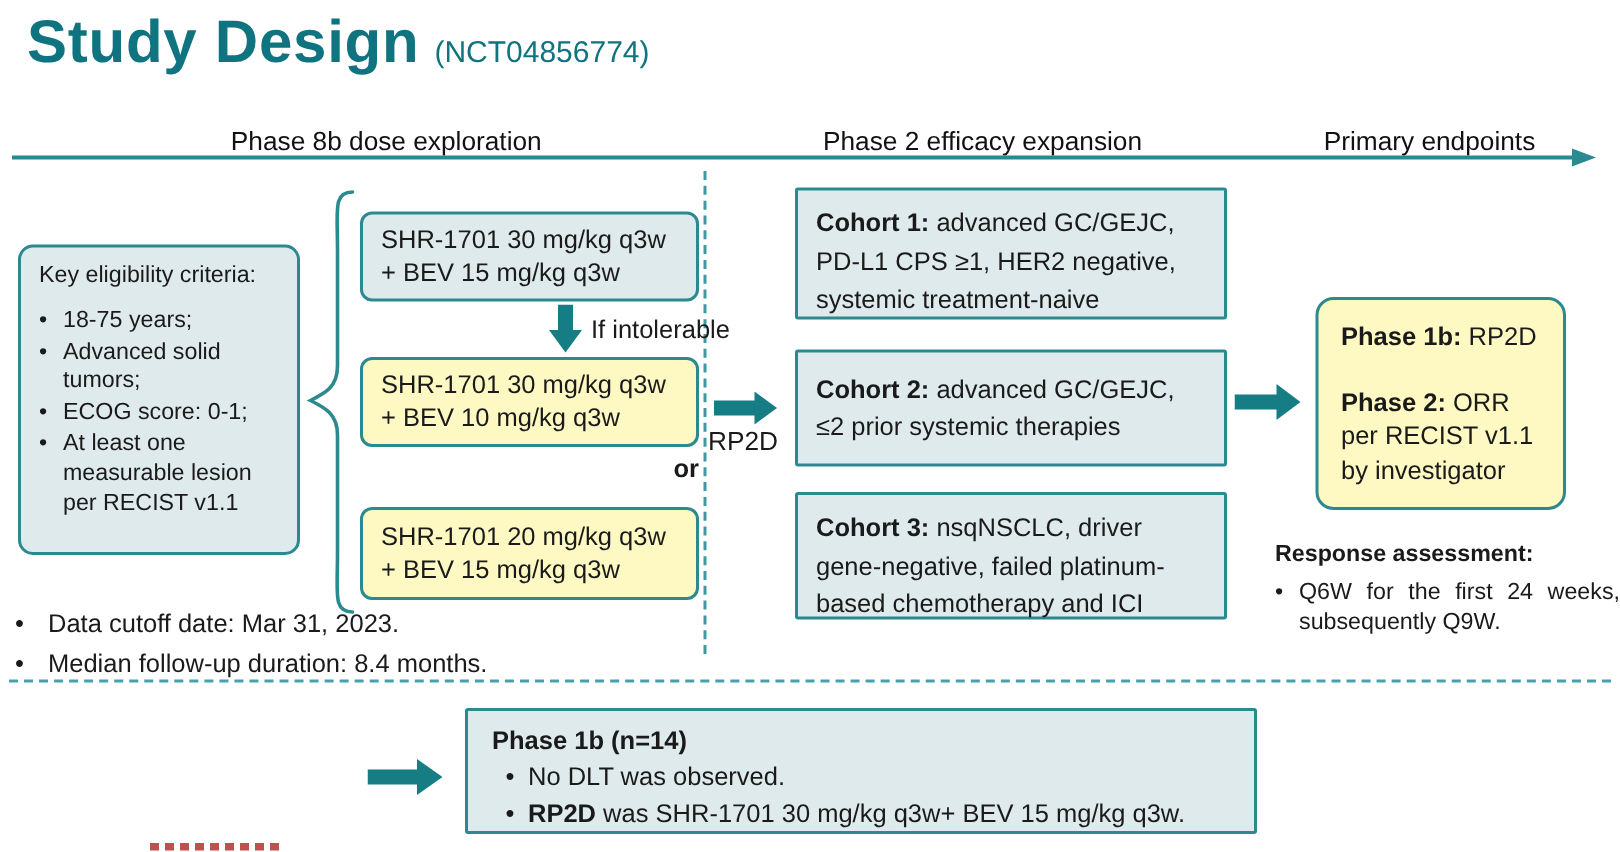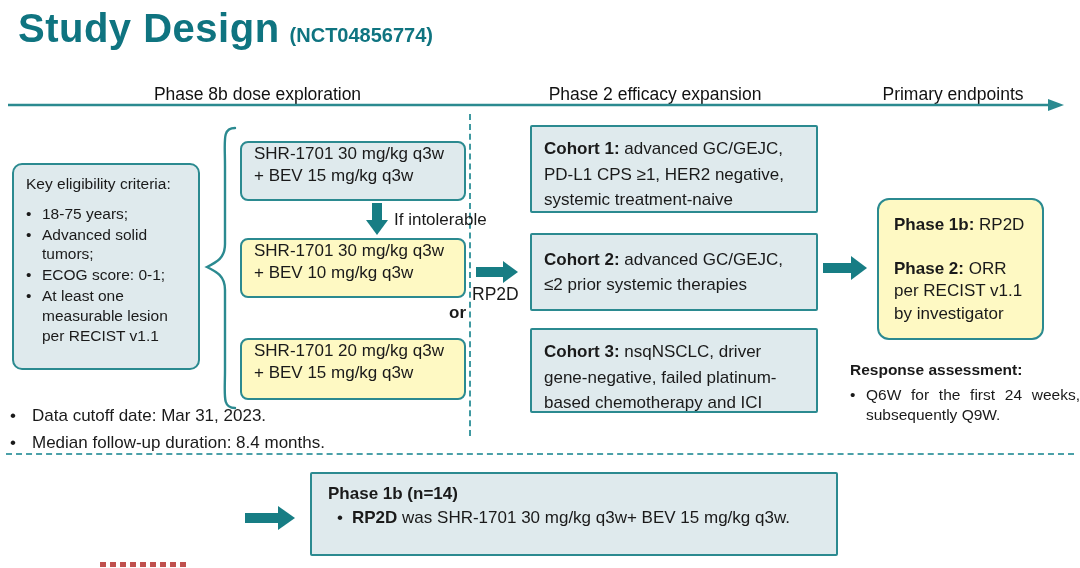--- a/index.html
+++ b/index.html
@@ -3,41 +3,41 @@
 <meta charset="utf-8">
 <style>
   html,body{margin:0;padding:0;background:#fff;}
   .canvas{
     position:relative;width:1080px;height:568px;background:#ffffff;
     font-family:"Liberation Sans",sans-serif;color:#1a1a1a;overflow:hidden;
   }
   
   .title-row{position:absolute;left:18px;top:6px;display:flex;align-items:baseline;}
   .title-main{font-size:40px;font-weight:bold;color:#0f7480;letter-spacing:0.5px;}
-  .title-nct{font-size:20px;font-weight:bold;color:#0f7480;margin-left:10px;}
+  .title-nct{font-size:20px;font-weight:normal;color:#0f7480;margin-left:10px;}
   
   .tl-label{position:absolute;top:84px;font-size:17.5px;text-align:center;color:#111;}
   .tl-arrow{position:absolute;left:8px;top:98px;}
   
   .v-dash{position:absolute;left:469px;top:114px;height:322px;width:0;border-left:2px dashed #3f99a1;}
   .h-dash{position:absolute;left:6px;top:453px;width:1068px;height:0;border-top:2px dashed #4aa0a8;}
   
   .box{position:absolute;box-sizing:border-box;border:2px solid #2b8a90;background:#fef9c3;}
   .fill{background:#dfeaed;}
   .round{border-radius:10px;}
   
   .elig{left:12px;top:163px;width:188px;height:207px;padding:9px 6px 0 12px;font-size:15.5px;line-height:1.28;}
   .elig-title{margin-bottom:10px;}
   .b-row{display:flex;margin-bottom:1px;}
   .b-dot{flex:0 0 16px;}
   .b-dot::before{content:"•";}
   
   .brace{position:absolute;left:202px;top:126px;}
   
-  .dose{left:240px;width:226px;height:60px;border-radius:8px;display:flex;flex-direction:column;justify-content:flex-start;padding-left:12px;font-size:17px;line-height:1.32;}
+  .dose{left:240px;width:226px;height:60px;border-radius:8px;display:flex;flex-direction:column;justify-content:center;padding-left:12px;font-size:17px;line-height:1.32;}
   .dose1{top:141px;}
   .dose2{top:238px;}
   .dose3{top:338px;height:62px;}
   .intol{position:absolute;left:394px;top:210px;font-size:17px;}
   .or-label{position:absolute;left:240px;top:303px;width:226px;text-align:right;font-size:17px;font-weight:bold;}
   .down-arrow{position:absolute;left:366px;top:203px;}
   
   .rp2d-arrow{position:absolute;left:476px;top:261px;}
   .rp2d-label{position:absolute;left:472px;top:284px;font-size:17.5px;}
   
@@ -199,19 +199,23 @@
     <svg width="50" height="24" viewBox="0 0 50 24">
       <rect x="0" y="7" width="34" height="10" fill="#177d84"></rect>
       <polygon points="33,0 50,12 33,24" fill="#177d84"></polygon>
     </svg>
   </div>
 
   <div class="box fill results">
     <div class="bold">Phase 1b (n=14)</div>
     <div class="b-row">
         <span class="b-dot"></span>
+        <span>No DLT was observed.</span>
+      </div>
+    <div class="b-row">
+        <span class="b-dot"></span>
         <span><span class="bold">RP2D</span><span> was SHR-1701 30 mg/kg q3w+ BEV 15 mg/kg q3w.</span></span>
       </div>
   </div>
 
   <div class="red-marks"></div>
 
 </div>
 
 </body></html>

